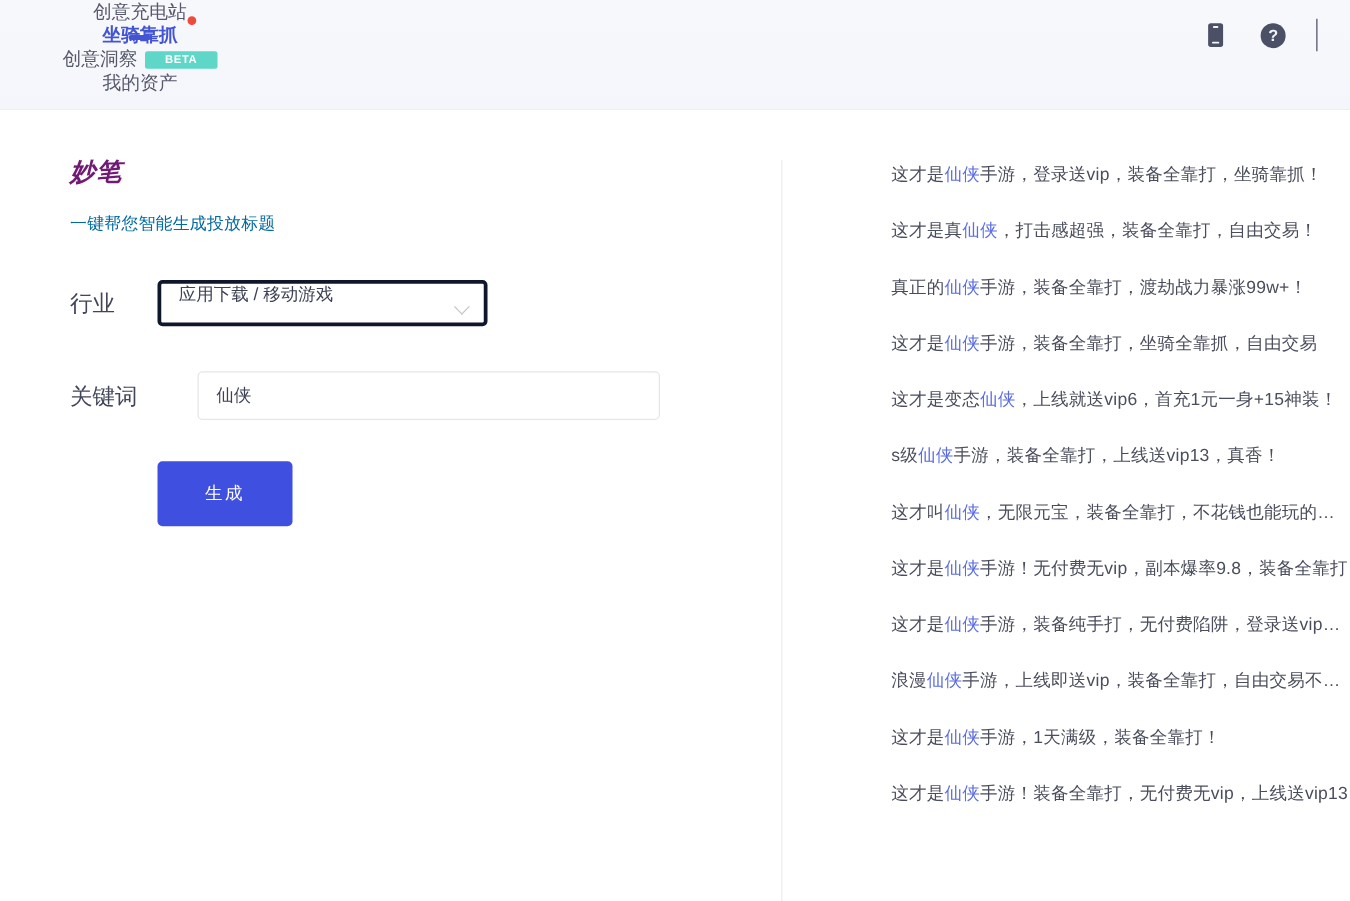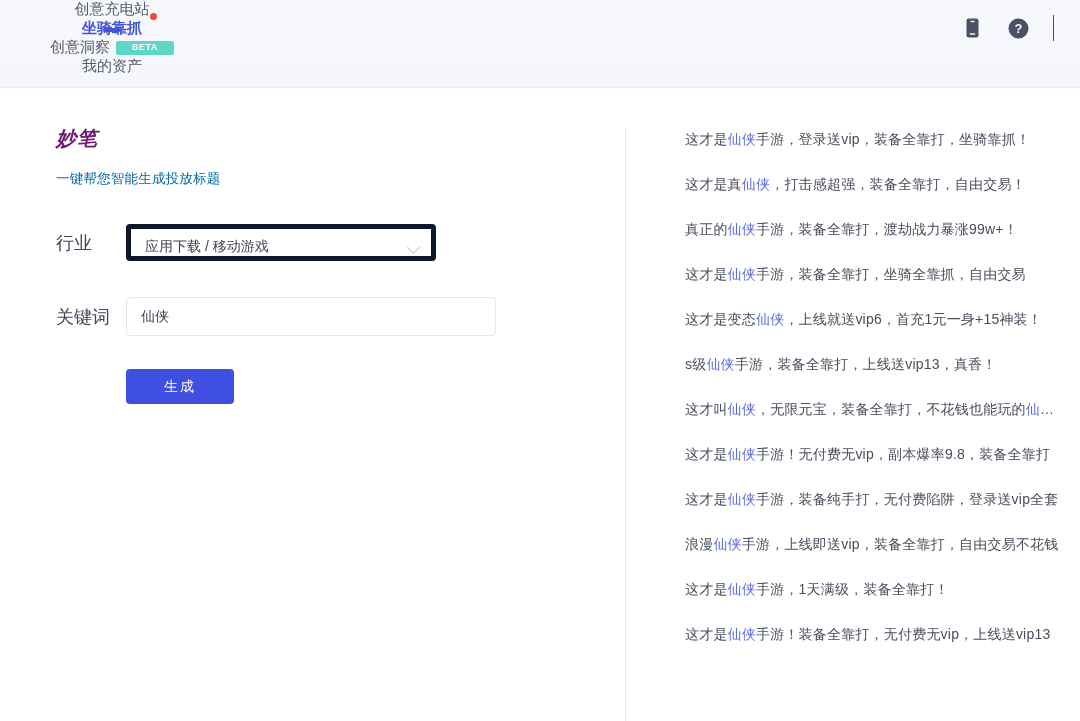--- a/index.html
+++ b/index.html
@@ -133,36 +133,36 @@
     margin-top: 16px;
     font-size: 13.5px;
     color: #0369a1;
     letter-spacing: 0.2px;
   }
   .form-row {
     display: flex;
     align-items: center;
     margin-top: 36px;
   }
-  .form-row.second { margin-top: 36px; }
+  .form-row.second { margin-top: 36px; gap: 32px; }
   .form-label {
     width: 70px;
     font-size: 18px;
     color: #41455a;
     flex: 0 0 auto;
   }
   .select-box {
     position: relative;
-    width: 310px;
+    width: 264px;
     height: 37px;
-    border: 5px solid #0f172a;
+    border: 3px solid #0f172a;
     border-radius: 4px;
     background: #ffffff;
     display: flex;
-    align-items: flex-end;
+    align-items: flex-start;
     padding: 0 30px 0 14px;
     font-size: 14px;
     color: #3d4155;
     cursor: pointer;
   }
   .chev {
     position: absolute;
     right: 13px;
     top: 14px;
     width: 9px;
@@ -180,21 +180,21 @@
     padding: 0 14px;
     font-size: 14px;
     color: #3d4155;
     font-family: inherit;
     outline: none;
   }
   .text-input::placeholder { color: #b9bcc6; }
   .btn-row { margin-top: 33px; padding-left: 70px; }
   .gen-btn {
     width: 108px;
-    height: 35px;
+    height: 52px;
     border: none;
     border-radius: 4px;
     background: #3f4fe0;
     color: #ffffff;
     font-size: 14px;
     font-family: inherit;
     letter-spacing: 2px;
     cursor: pointer;
   }
 
@@ -221,20 +221,21 @@
     cursor: pointer;
     letter-spacing: 0.2px;
   }
   .result-item .kw { color: #5b6ce0; }
   .result-text {
     display: block;
     max-width: 374px;
     overflow: hidden;
     text-overflow: ellipsis;
     white-space: nowrap;
+    margin-left: 28px;
   }
 </style>
 </head>
 <body>
 
 <div class="header">
   <div class="nav">
 
     <div class="nav-item">
       <span>创意充电站</span>

